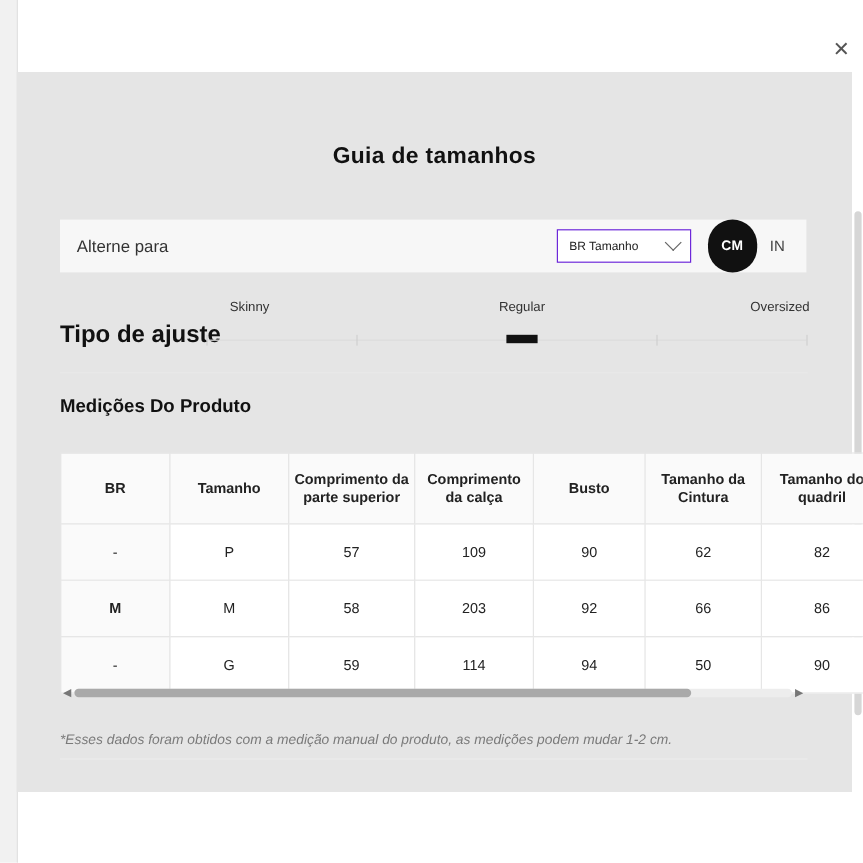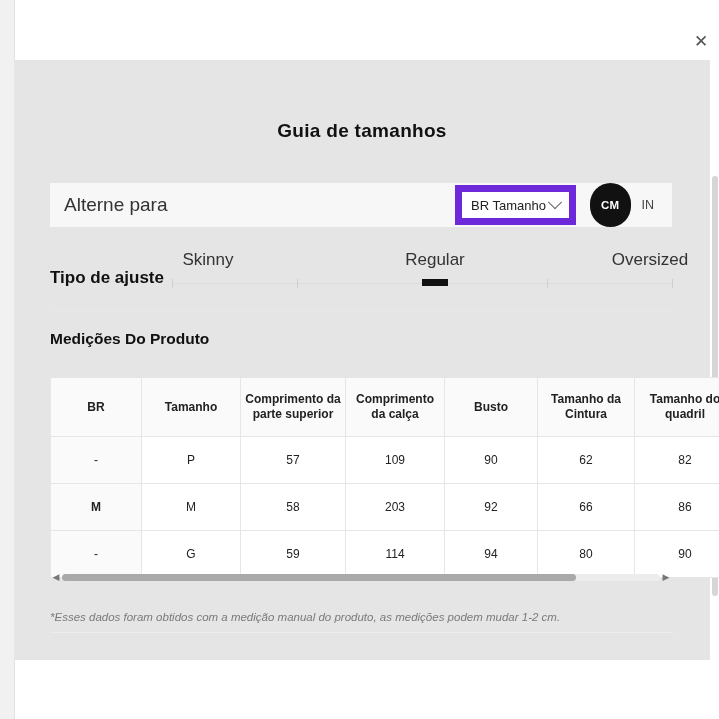--- a/index.html
+++ b/index.html
@@ -74,37 +74,37 @@
     width: 622px;
     height: 44px;
     background: #f7f7f7;
     display: flex;
     align-items: center;
     justify-content: space-between;
     padding: 0 14px;
     box-sizing: border-box;
   }
   .switch-label {
-    font-size: 19px;
+    font-size: 14px;
     color: #333333;
   }
   .switch-right {
     display: flex;
     align-items: center;
     gap: 14px;
   }
   .select {
-    border: 7px solid #6d28d9;
+    border: 1px solid #6d28d9;
     background: #ffffff;
     height: 26px;
     padding: 0 9px;
     display: flex;
     align-items: center;
-    gap: 4px;
-    font-size: 13px;
+    gap: 24px;
+    font-size: 10px;
     color: #222;
     cursor: pointer;
   }
   .chev {
     display: inline-block;
     width: 9px; height: 9px;
     border-right: 1.4px solid #666;
     border-bottom: 1.4px solid #666;
     transform: rotate(45deg) translate(-2px,-2px);
   }
@@ -135,21 +135,21 @@
     position: absolute;
     left: 36px;
     top: 190px;
     width: 622px;
     height: 46px;
   }
   .fit-label {
     position: absolute;
     left: 0;
     top: 18px;
-    font-size: 17px;
+    font-size: 20px;
     font-weight: bold;
     color: #111;
   }
   .fit-track {
     position: absolute;
     left: 122px;
     top: 33px;
     right: 0;
     height: 1px;
     background: #dcdcdc;
@@ -157,21 +157,21 @@
   .tick {
     position: absolute;
     top: -4px;
     width: 1px;
     height: 9px;
     background: #cfcfcf;
   }
   .fit-opt {
     position: absolute;
     top: 0;
-    font-size: 17px;
+    font-size: 11px;
     color: #333;
     transform: translateX(-50%);
     white-space: nowrap;
   }
   .fit-thumb {
     position: absolute;
     top: 29px;
     width: 26px;
     height: 7px;
     background: #111111;
@@ -356,21 +356,21 @@
             <td>92</td>
             <td>66</td>
             <td>86</td>
           </tr>
           <tr>
             <td class="br-col">-</td>
             <td>G</td>
             <td>59</td>
             <td>114</td>
             <td>94</td>
-            <td>80</td>
+            <td>50</td>
             <td>90</td>
           </tr>
         </tbody>
       </table>
     </div>
 
     <div class="hscroll">
       <div class="arrow">◀</div>
       <div class="track">
         <div class="thumb"></div>

